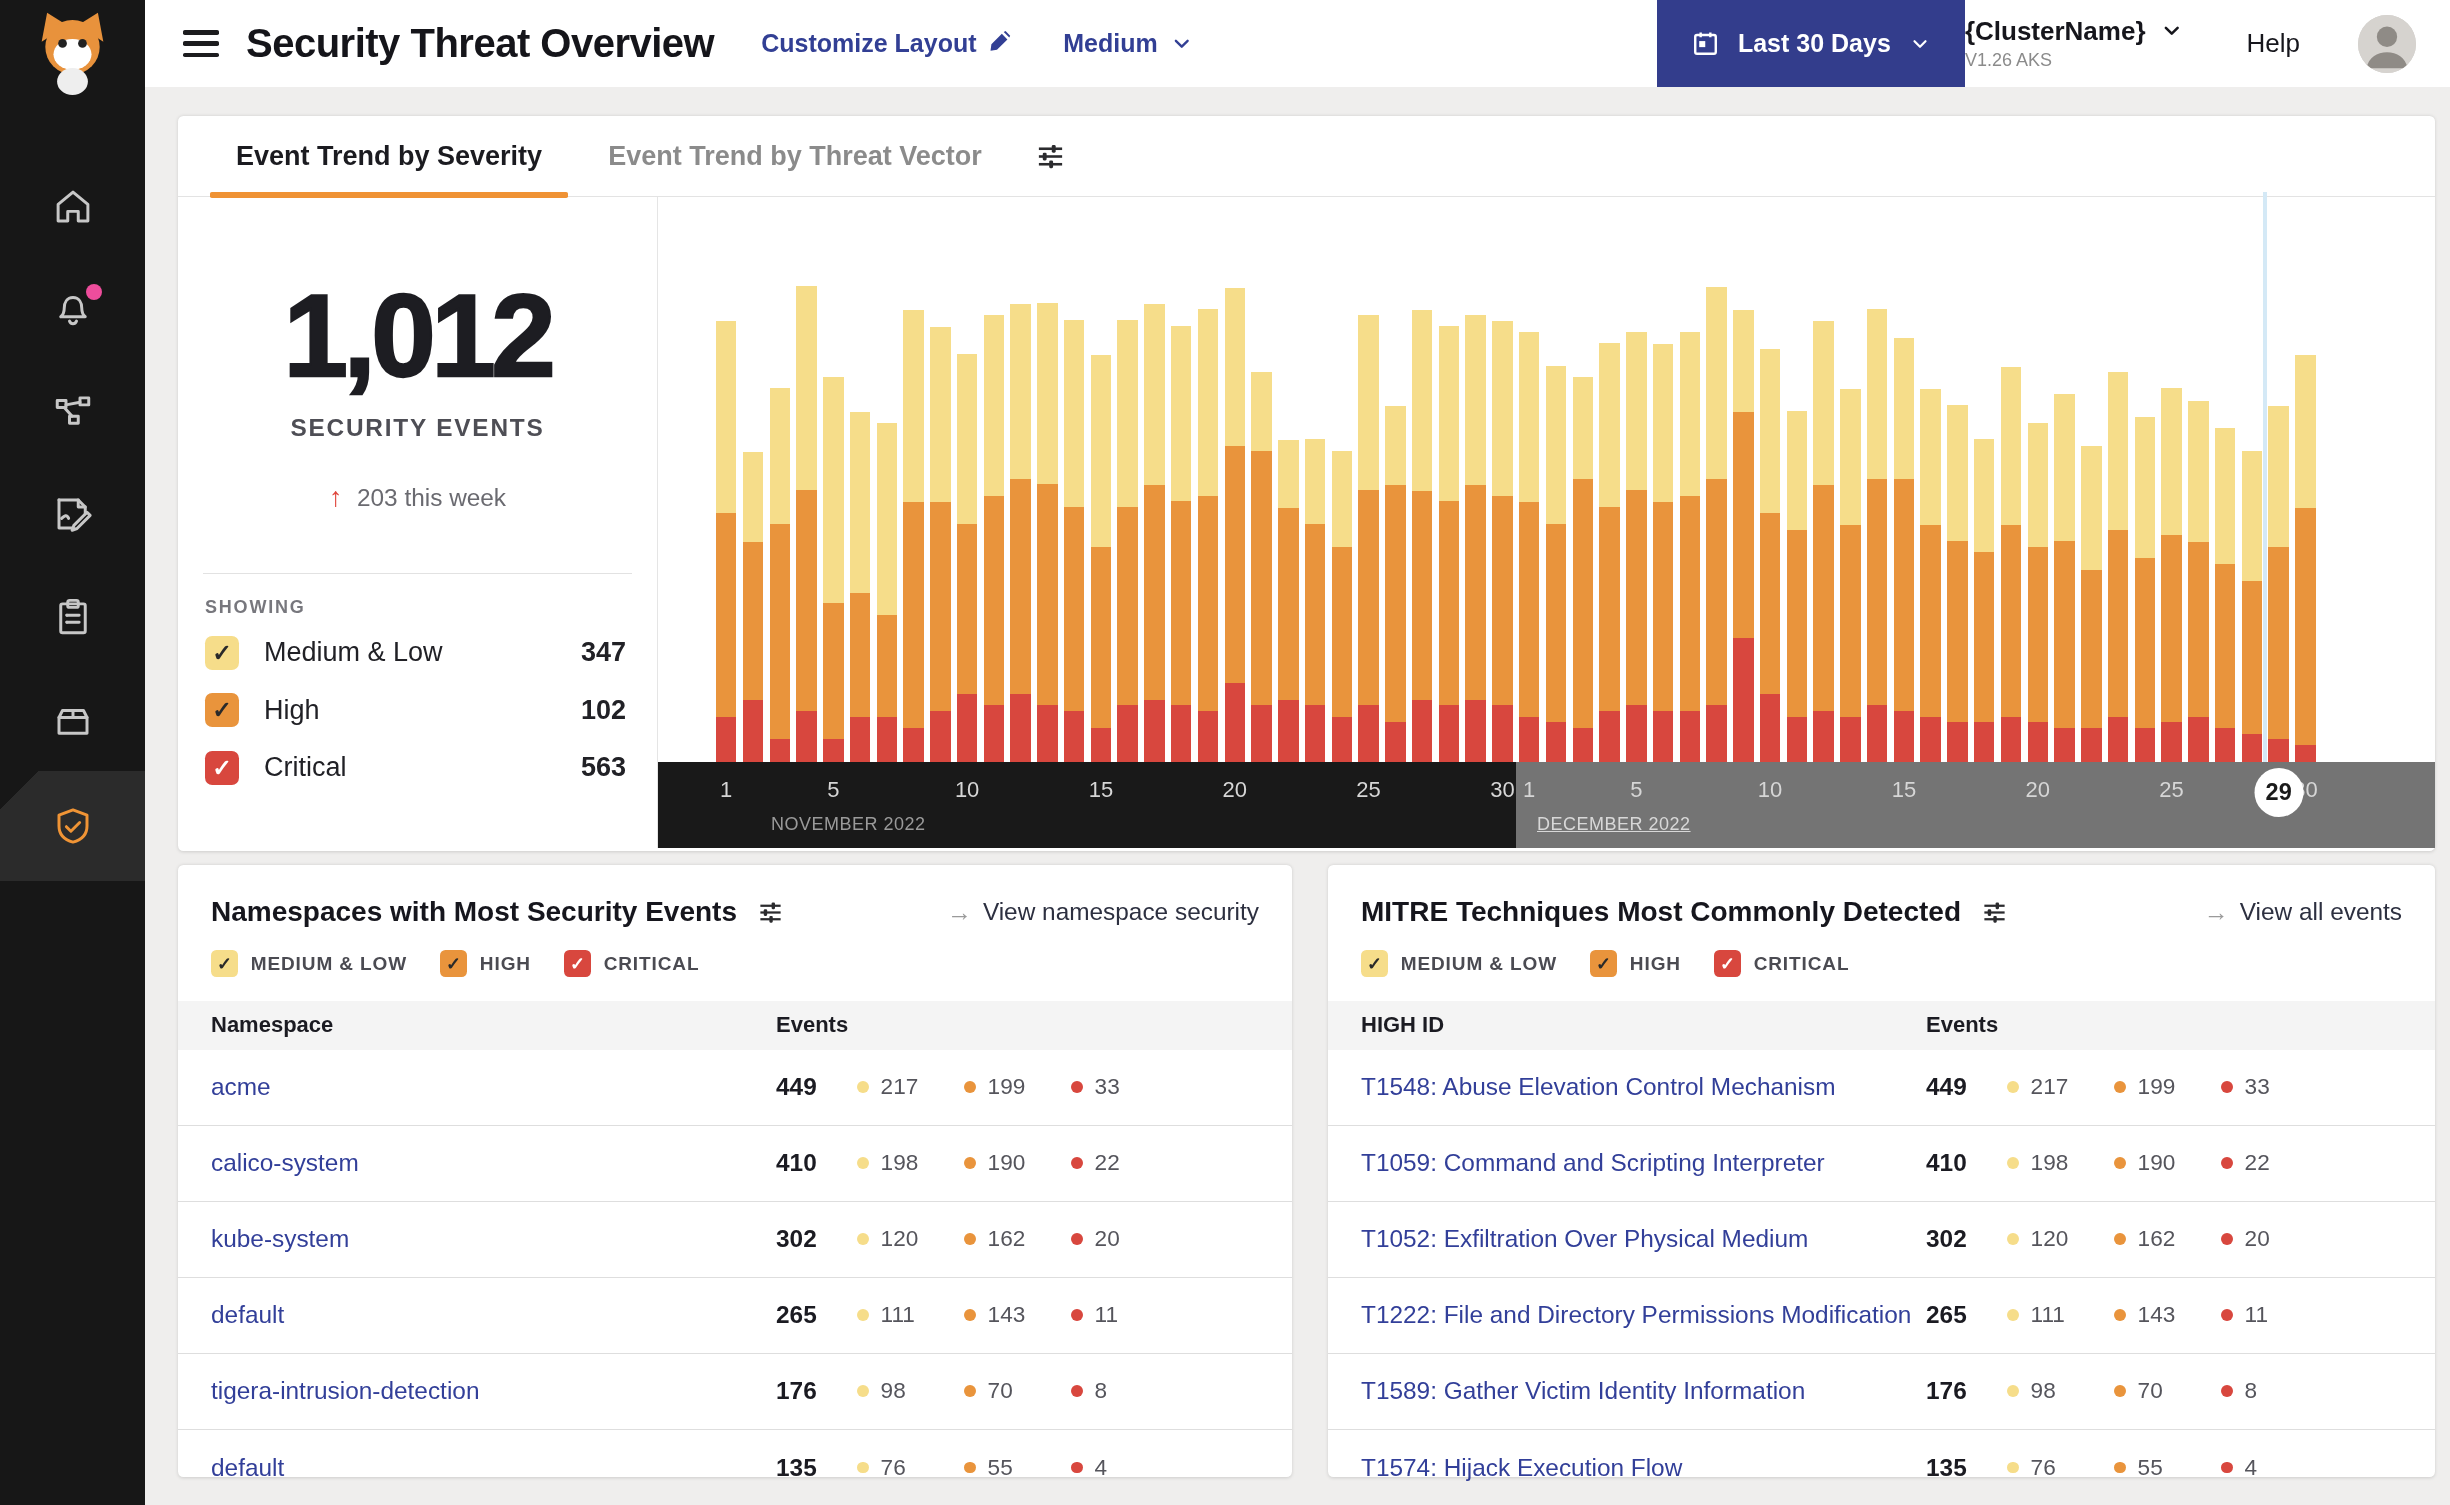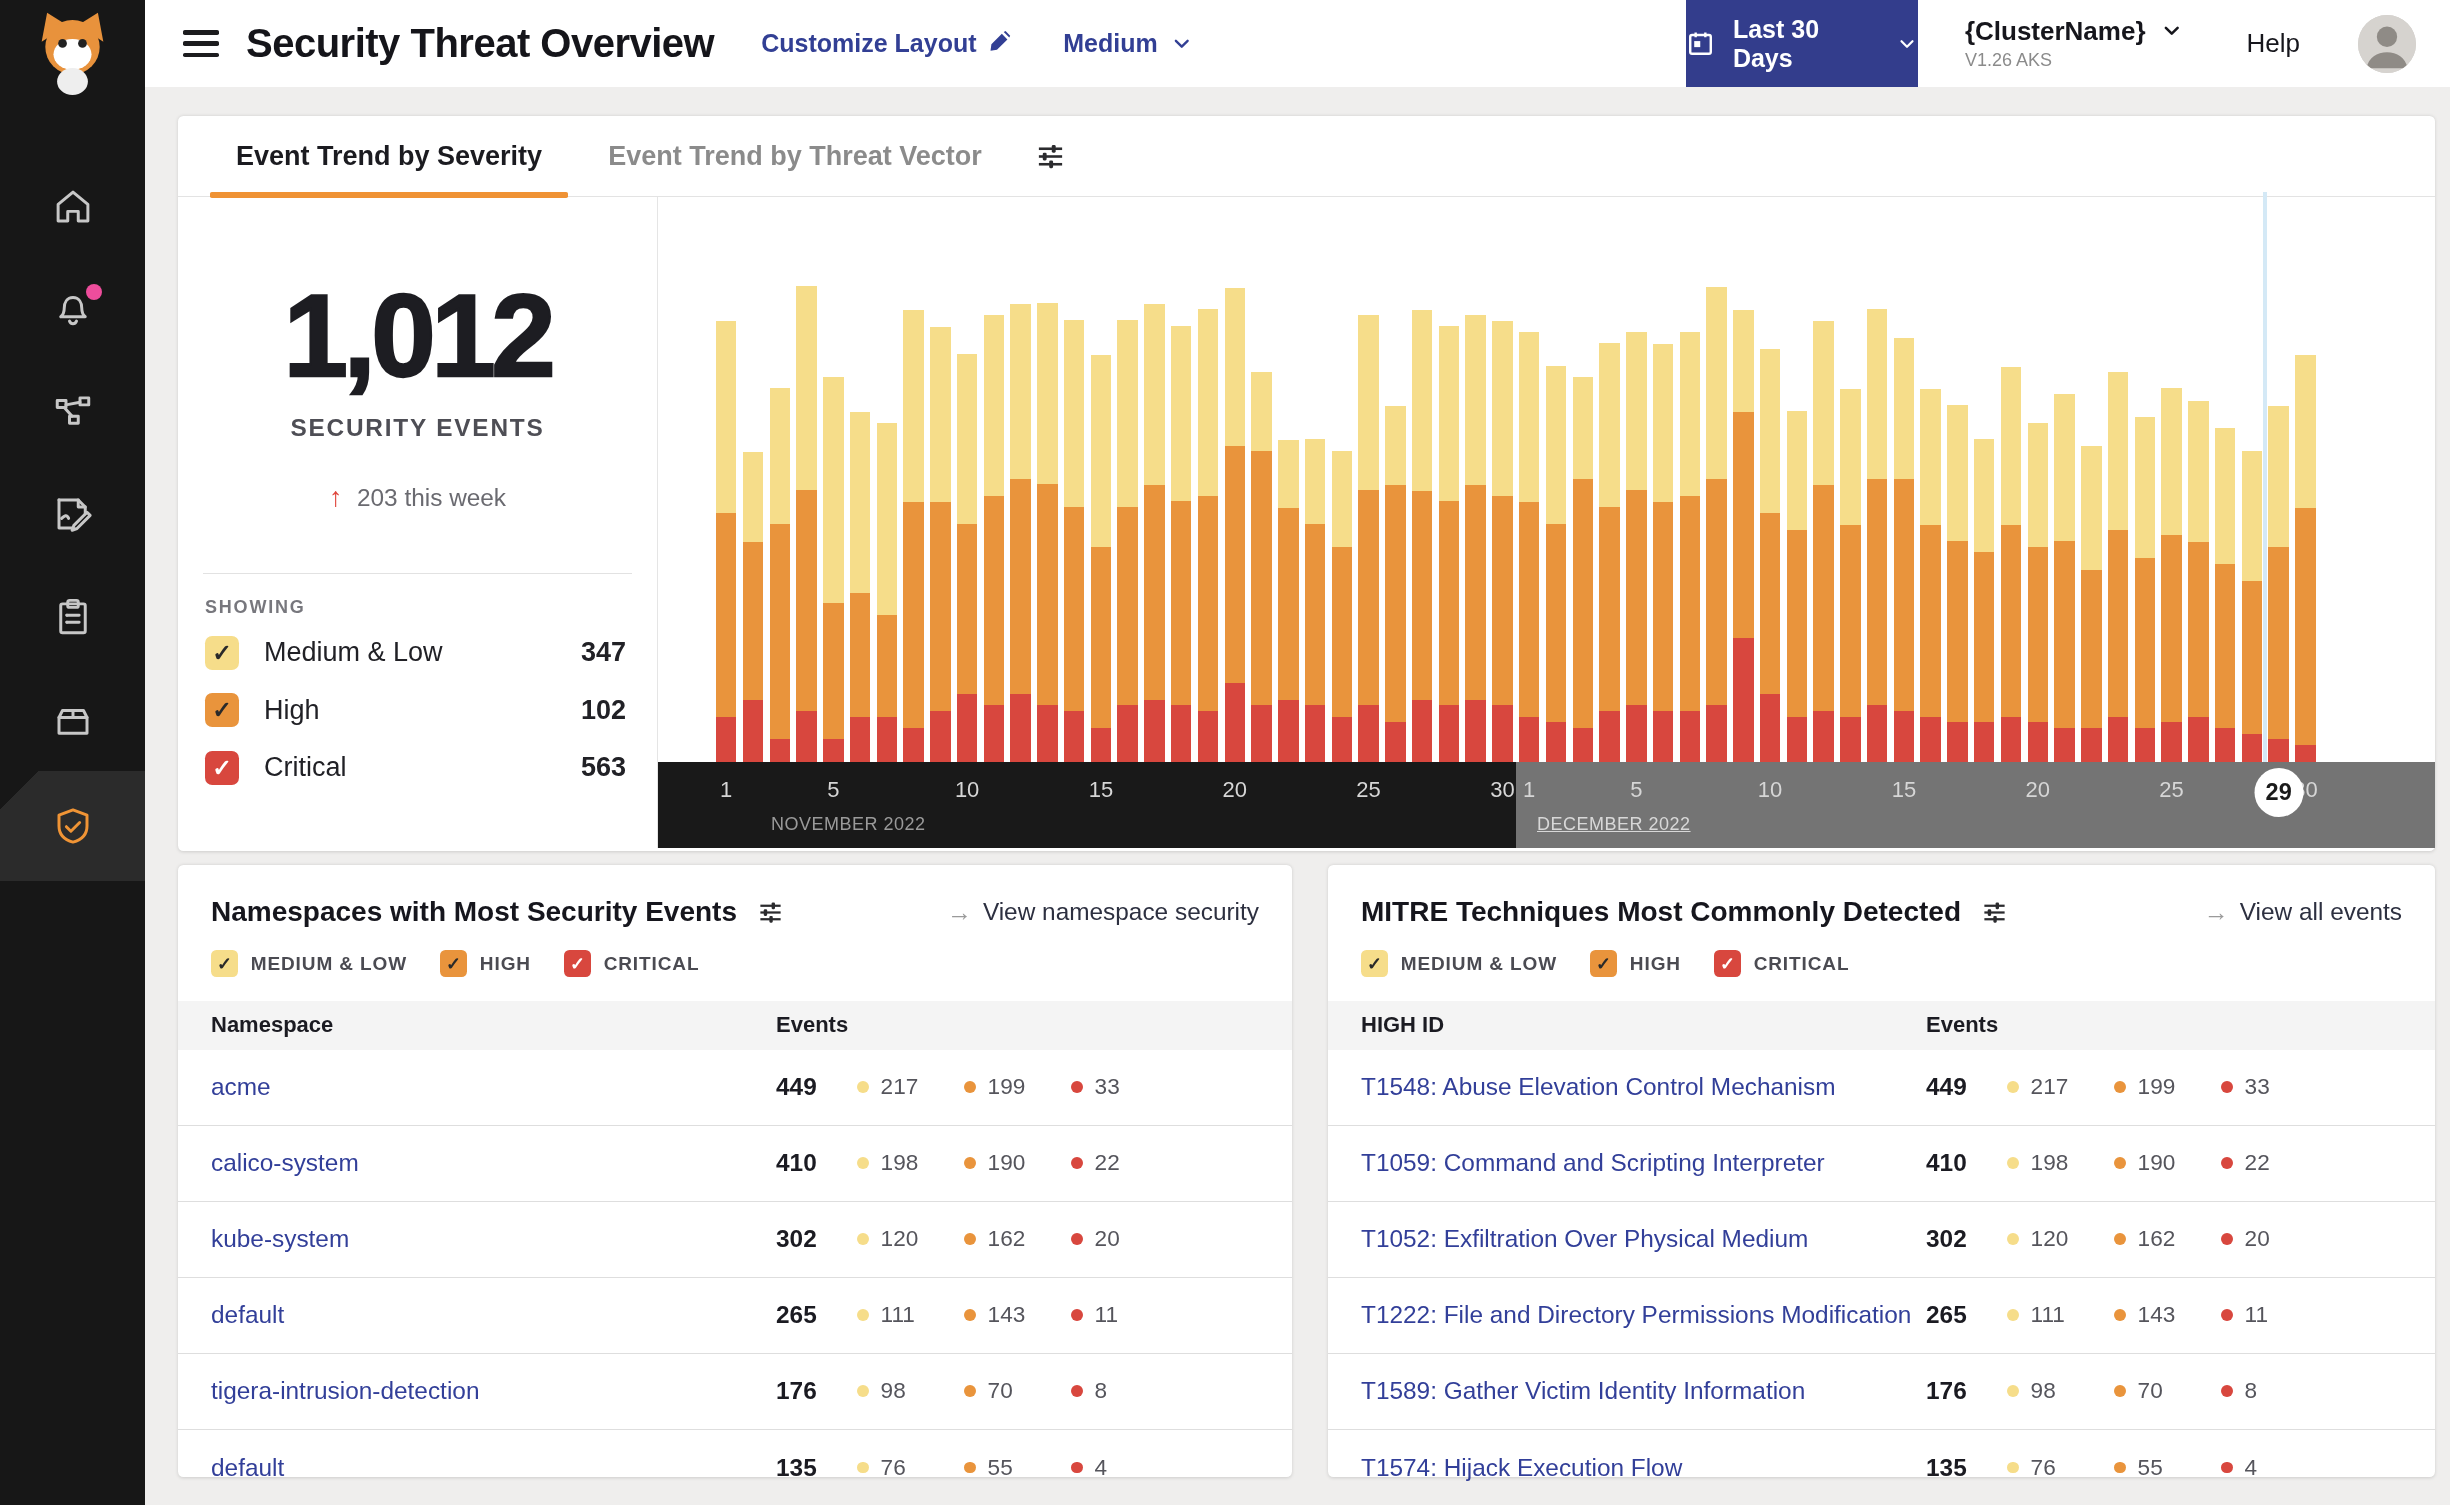--- a/index.html
+++ b/index.html
@@ -17,22 +17,22 @@
 
   
   .header { position:absolute; left:145px; right:0; top:0; height:87px; background:#fff; display:flex; align-items:center; padding-left:38px; z-index:4; }
   .hamburger { width:36px; height:27px; display:flex; flex-direction:column; justify-content:space-between; cursor:pointer; }
   .hamburger span { display:block; height:4.5px; background:#1c1c1e; border-radius:1.8px; }
   .page-title { font-size:40px; font-weight:bold; color:#15151a; letter-spacing:-0.5px; margin-left:27px; }
   .hdr-link { display:flex; align-items:center; gap:12.7px; color:#323f94; font-size:25px; font-weight:bold; cursor:pointer; }
   .customize { margin-left:47px; }
   .export { margin-left:49px; }
   .hdr-spacer { flex:1; }
-  .date-btn { height:87px; width:232px; background:#333d8c; color:#fff; display:flex; align-items:center; justify-content:center; gap:18px; font-size:25px; font-weight:bold; cursor:pointer; }
-  .cluster { margin-left:47px; cursor:pointer; }
+  .date-btn { height:87px; width:308px; background:#333d8c; color:#fff; display:flex; align-items:center; justify-content:center; gap:18px; font-size:25px; font-weight:bold; cursor:pointer; }
+  .cluster { cursor:pointer; }
   .cluster-top { display:flex; align-items:center; gap:14.5px; font-size:26px; font-weight:bold; color:#16161c; }
   .cluster-ver { font-size:18px; color:#8b8b8b; margin-top:3.6px; }
   .help { margin:0 58px 0 63px; font-size:26px; color:#16161c; cursor:pointer; }
   .avatar { width:58px; height:58px; border-radius:50%; background:#cfcdca; overflow:hidden; margin-right:34px; cursor:pointer; flex:none; }
 
   
   .card { position:absolute; background:#fff; border-radius:5.4px; box-shadow:0 0.9px 3.6px rgba(0,0,0,.14); }
   .chart-card { left:178px; top:116px; width:2257px; height:735px; }
   .ns-card    { left:178px; top:865px; width:1114px; height:612px; }
   .mitre-card { left:1328px; top:865px; width:1107px; height:612px; }

